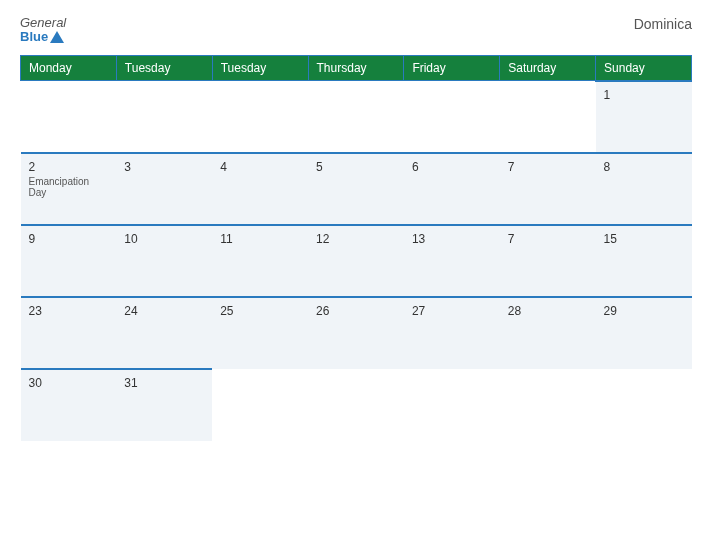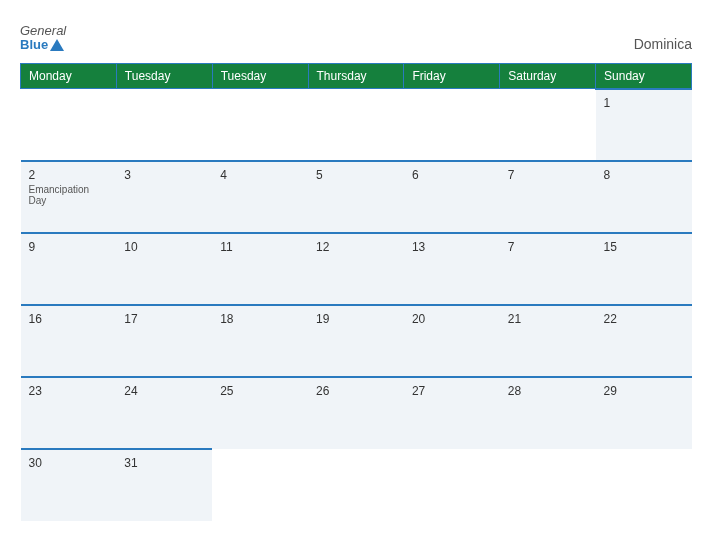--- a/index.html
+++ b/index.html
@@ -7,21 +7,21 @@
       width: 712px;
       height: 550px;
       background: #fff;
       font-family: Arial, sans-serif;
       overflow: hidden;
     }
     .page {
       width: 712px;
       height: 550px;
       background: #fff;
-      padding: 24px 20px;
+      padding: 16px 20px;
     }
     
     .header {
       display: flex;
       align-items: center;
       justify-content: space-between;
       margin-bottom: 10px;
     }
     .logo {
       display: flex;
@@ -55,21 +55,21 @@
       font-size: 30px;
       color: #333;
       font-weight: normal;
       text-align: center;
       flex: 1;
     }
     .country {
       font-size: 14px;
       color: #555;
       align-self: flex-start;
-      margin-top: 12px;
+      margin-top: 0;
     }
     
     .calendar {
       width: 100%;
       border-collapse: collapse;
     }
     .calendar thead tr th {
       background: #15803d;
       color: #fff;
       font-size: 12px;
@@ -193,43 +193,20 @@
           </td>
           <td>
             <span class="day-number">7</span>
           </td>
           <td>
             <span class="day-number">15</span>
           </td>
         </tr>
         <tr>
           <td>
-            <span class="day-number">16</span>
-          </td>
-          <td>
-            <span class="day-number">17</span>
-          </td>
-          <td>
-            <span class="day-number">18</span>
-          </td>
-          <td>
-            <span class="day-number">19</span>
-          </td>
-          <td>
-            <span class="day-number">20</span>
-          </td>
-          <td>
-            <span class="day-number">21</span>
-          </td>
-          <td>
-            <span class="day-number">22</span>
-          </td>
-        </tr>
-        <tr>
-          <td>
             <span class="day-number">23</span>
           </td>
           <td>
             <span class="day-number">24</span>
           </td>
           <td>
             <span class="day-number">25</span>
           </td>
           <td>
             <span class="day-number">26</span>

